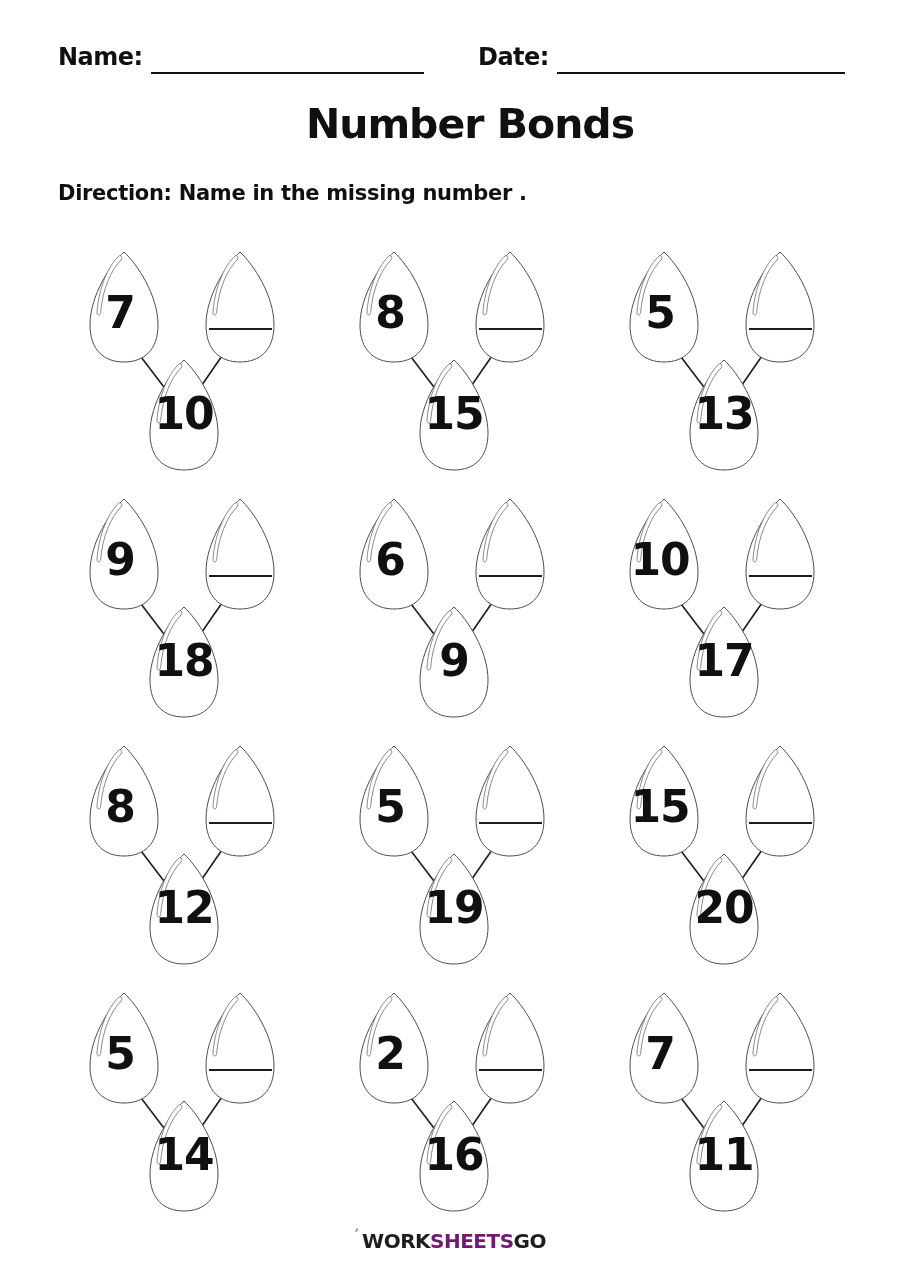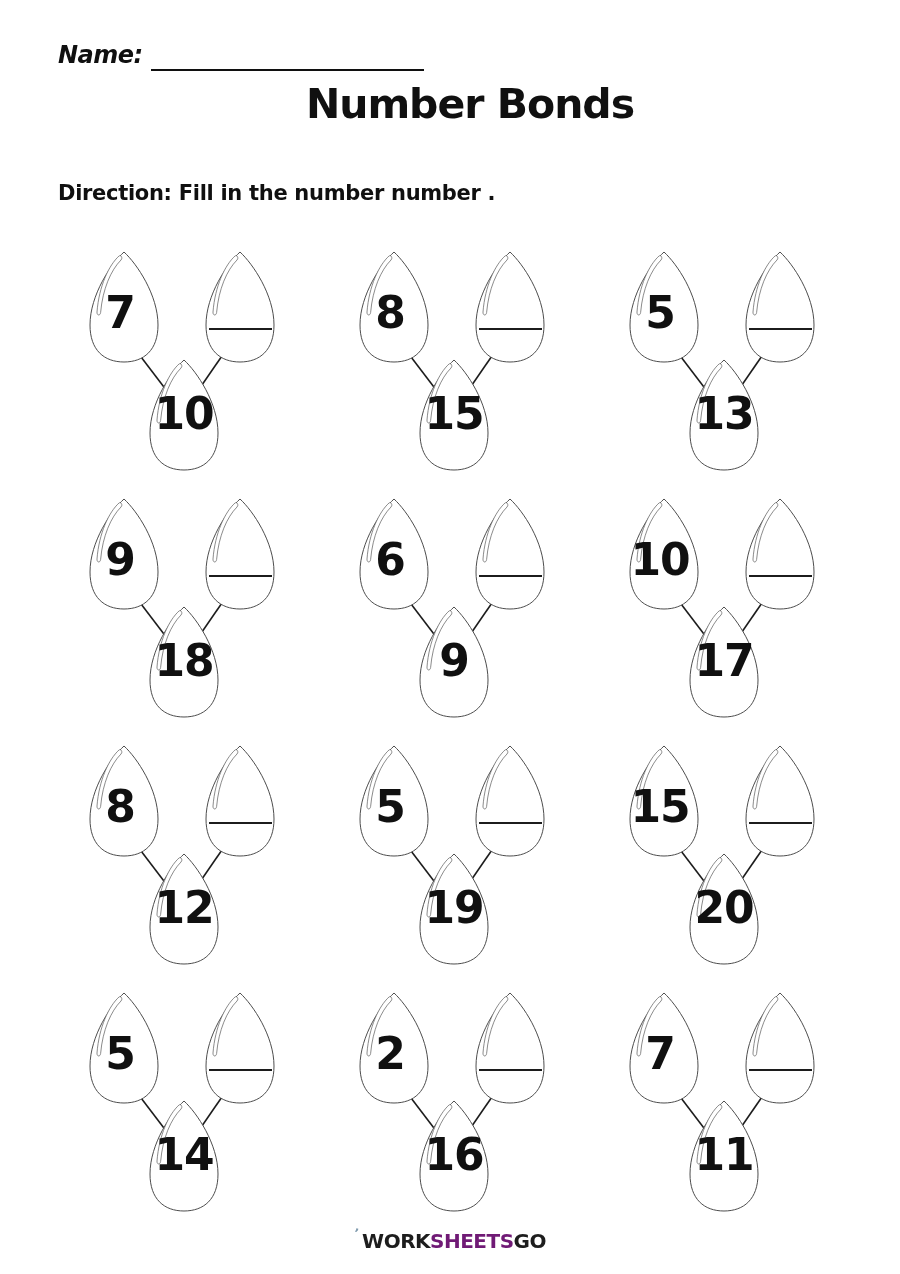--- a/index.html
+++ b/index.html
@@ -4,28 +4,28 @@
 <style>
   * { margin:0; padding:0; box-sizing:border-box; }
   html,body { background:#ffffff; }
   body { font-family:"DejaVu Sans", sans-serif; color:#101010; }
   .page {
     position:relative; width:900px; height:1274px; background:#ffffff;
     overflow:hidden; margin:0 auto;
   }
 
   
-  .field { position:absolute; display:flex; align-items:center; height:34px; top:40px;font-style:italic; }
+  .field { position:absolute; display:flex; align-items:flex-end; height:34px; top:40px; }
   .field-name { left:58px;  width:366px; }
   .field-date { left:478px; width:367px; }
   .field-label { font-size:24px; font-weight:bold; letter-spacing:-0.5px; padding-bottom:5px; line-height:1; }
   .field-line { flex:1; margin-left:8px; border-bottom:2.5px solid #101010; height:28px; }
 
   .title {
-    position:absolute; top:80px; left:0; right:0; text-align:center;
+    position:absolute; top:100px; left:0; right:0; text-align:center;
     font-size:41px; font-weight:bold; letter-spacing:-1px;margin-left:40px;
   }
   .direction {
     position:absolute; top:181px; left:58px;
     font-size:21px; font-weight:bold; letter-spacing:-0.3px;
   }
 
   
   .grid {
     position:absolute; left:88px; top:250px;
@@ -64,24 +64,28 @@
   </defs>
 </svg>
 
 <div class="page">
 
   <div class="field field-name">
     <span class="field-label">Name:</span>
     <span class="field-line"></span>
   </div>
 
+  <div class="field field-date">
+    <span class="field-label">Date:</span>
+    <span class="field-line"></span>
+  </div>
 
   <div class="title">Number Bonds</div>
 
-  <div class="direction">Direction: Fill in the number number .</div>
+  <div class="direction">Direction: Name in the missing number .</div>
 
   <div class="grid">
   <div class="problem">
     <svg class="bond" viewBox="0 0 190 225" width="190" height="225">
       <line class="conn" x1="50" y1="103" x2="82" y2="145"></line>
       <line class="conn" x1="136" y1="103" x2="107" y2="145"></line>
       <use href="#egg-shape" x="0" y="0"></use>
       <use href="#egg-shape" x="116" y="0"></use>
       <use href="#egg-shape" x="60" y="108"></use>
       <line class="blank" x1="121" y1="79" x2="184" y2="79"></line>

